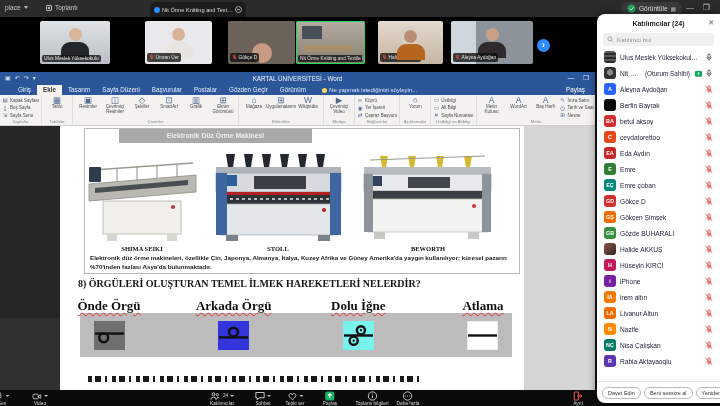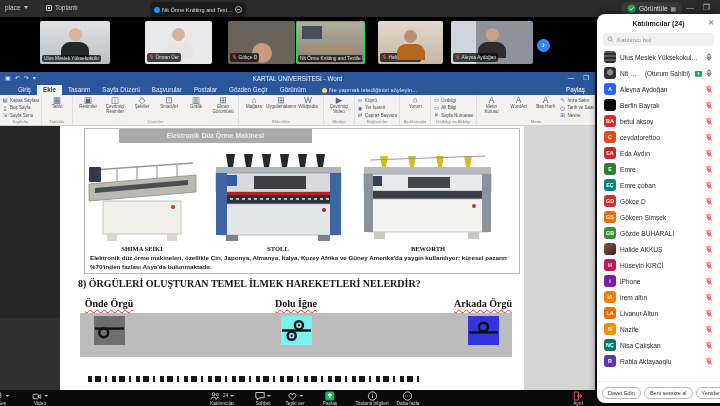--- a/index.html
+++ b/index.html
@@ -68,21 +68,21 @@
       font-size:6.8px;font-weight:bold;line-height:14px;text-align:center;white-space:nowrap;overflow:hidden}
   .machine{position:absolute;top:20px}
   .m-label{position:absolute;top:119px;font-family:"Liberation Serif",serif;font-weight:bold;font-size:6.5px;color:#111;
       transform:translateX(-50%);white-space:nowrap}
   .para{position:absolute;left:30px;top:128px;width:424px;font-size:6.2px;font-weight:bold;color:#222;line-height:1.45}
   .doc-heading{position:absolute;left:18px;top:152px;font-family:"Liberation Serif",serif;font-weight:bold;
       font-size:10px;color:#141414;white-space:nowrap}
   .stitch-band{position:absolute;left:20px;top:187px;width:432px;height:44px;background:#bcbcbc}
   .stitch-row{position:absolute;left:20px;top:172px;width:432px;display:flex;justify-content:space-between}
   .stitch-col{display:flex;flex-direction:column;align-items:center;width:58px}
-  .stitch-hd{font-family:"Liberation Serif",serif;font-weight:bold;font-size:10px;color:#111;white-space:nowrap;
+  .stitch-hd{font-family:"Liberation Serif",serif;font-weight:bold;font-size:13px;color:#111;white-space:nowrap;
       text-decoration:underline wavy #e03131 1px;text-underline-offset:2px}
   .stitch-cell{margin-top:7px;width:31px;height:29px;display:flex;align-items:center;justify-content:center}
   .clipped-line{position:absolute;left:28px;top:250px;width:336px;height:6px;overflow:hidden;
       background:repeating-linear-gradient(90deg,#1a1a1a 0 4px,transparent 4px 7px,#1a1a1a 7px 13px,transparent 13px 17px,#1a1a1a 17px 19px,transparent 19px 24px)}
 
   
   .taskbar{position:absolute;left:0;top:390px;width:720px;height:16px;background:#0b0b0b}
   .tb-item{position:absolute;top:1px;display:flex;flex-direction:column;align-items:center;color:#d6d6d6;transform:translateX(-50%)}
   .tb-top{display:flex;align-items:center;gap:2px;height:9px}
   .tb-label{font-size:4.8px;margin-top:.5px;white-space:nowrap}
@@ -473,37 +473,45 @@
             <div class="stitch-col">
               <span class="stitch-hd">Önde Örgü</span>
               <div class="stitch-cell" style="background: rgb(111, 111, 111);">
                 <svg width="31" height="29" viewBox="0 0 32 30" style="stroke:#101010;stroke-width:2.5;fill:none">
                   <path d="M1 13h30"></path>
                   <circle cx="10" cy="17.4" r="4.6"></circle>
                 </svg>
               </div>
             </div>
             <div class="stitch-col">
+              <span class="stitch-hd">Arkada Örgü</span>
+              <div class="stitch-cell" style="background: rgb(52, 52, 221);">
+                <svg width="31" height="29" viewBox="0 0 32 30" style="stroke:#101010;stroke-width:2.5;fill:none">
+                  <path d="M1 17h30"></path>
+                  <circle cx="16" cy="11.5" r="4.6"></circle>
+                </svg>
+              </div>
+            </div>
+            <div class="stitch-col">
               <span class="stitch-hd">Dolu İğne</span>
               <div class="stitch-cell" style="background: rgb(121, 242, 238);">
                 <svg width="31" height="29" viewBox="0 0 32 30" style="stroke:#101010;stroke-width:2.5;fill:none">
                   <path d="M1 15h30"></path>
                   <circle cx="18.5" cy="9.6" r="4.2"></circle>
                   <circle cx="11" cy="20.4" r="4.2"></circle>
                   <circle style="fill:#101010;stroke:none" cx="18.5" cy="9.6" r="1.2"></circle>
                   <circle style="fill:#101010;stroke:none" cx="11" cy="20.4" r="1.2"></circle>
                 </svg>
               </div>
             </div>
             <div class="stitch-col">
-              <span class="stitch-hd">Arkada Örgü</span>
-              <div class="stitch-cell" style="background: rgb(52, 52, 221);">
+              <span class="stitch-hd">Atlama</span>
+              <div class="stitch-cell" style="background: rgb(255, 255, 255); box-shadow: rgb(221, 221, 221) 0px 0px 0px 0.5px inset;">
                 <svg width="31" height="29" viewBox="0 0 32 30" style="stroke:#101010;stroke-width:2.5;fill:none">
-                  <path d="M1 17h30"></path>
-                  <circle cx="16" cy="11.5" r="4.6"></circle>
+                  <path d="M1 15h30"></path>
                 </svg>
               </div>
             </div>
           </div>
 
         <div class="clipped-line"></div>
       </div>
       <div class="rightpane"></div>
     </div>
   </div>

